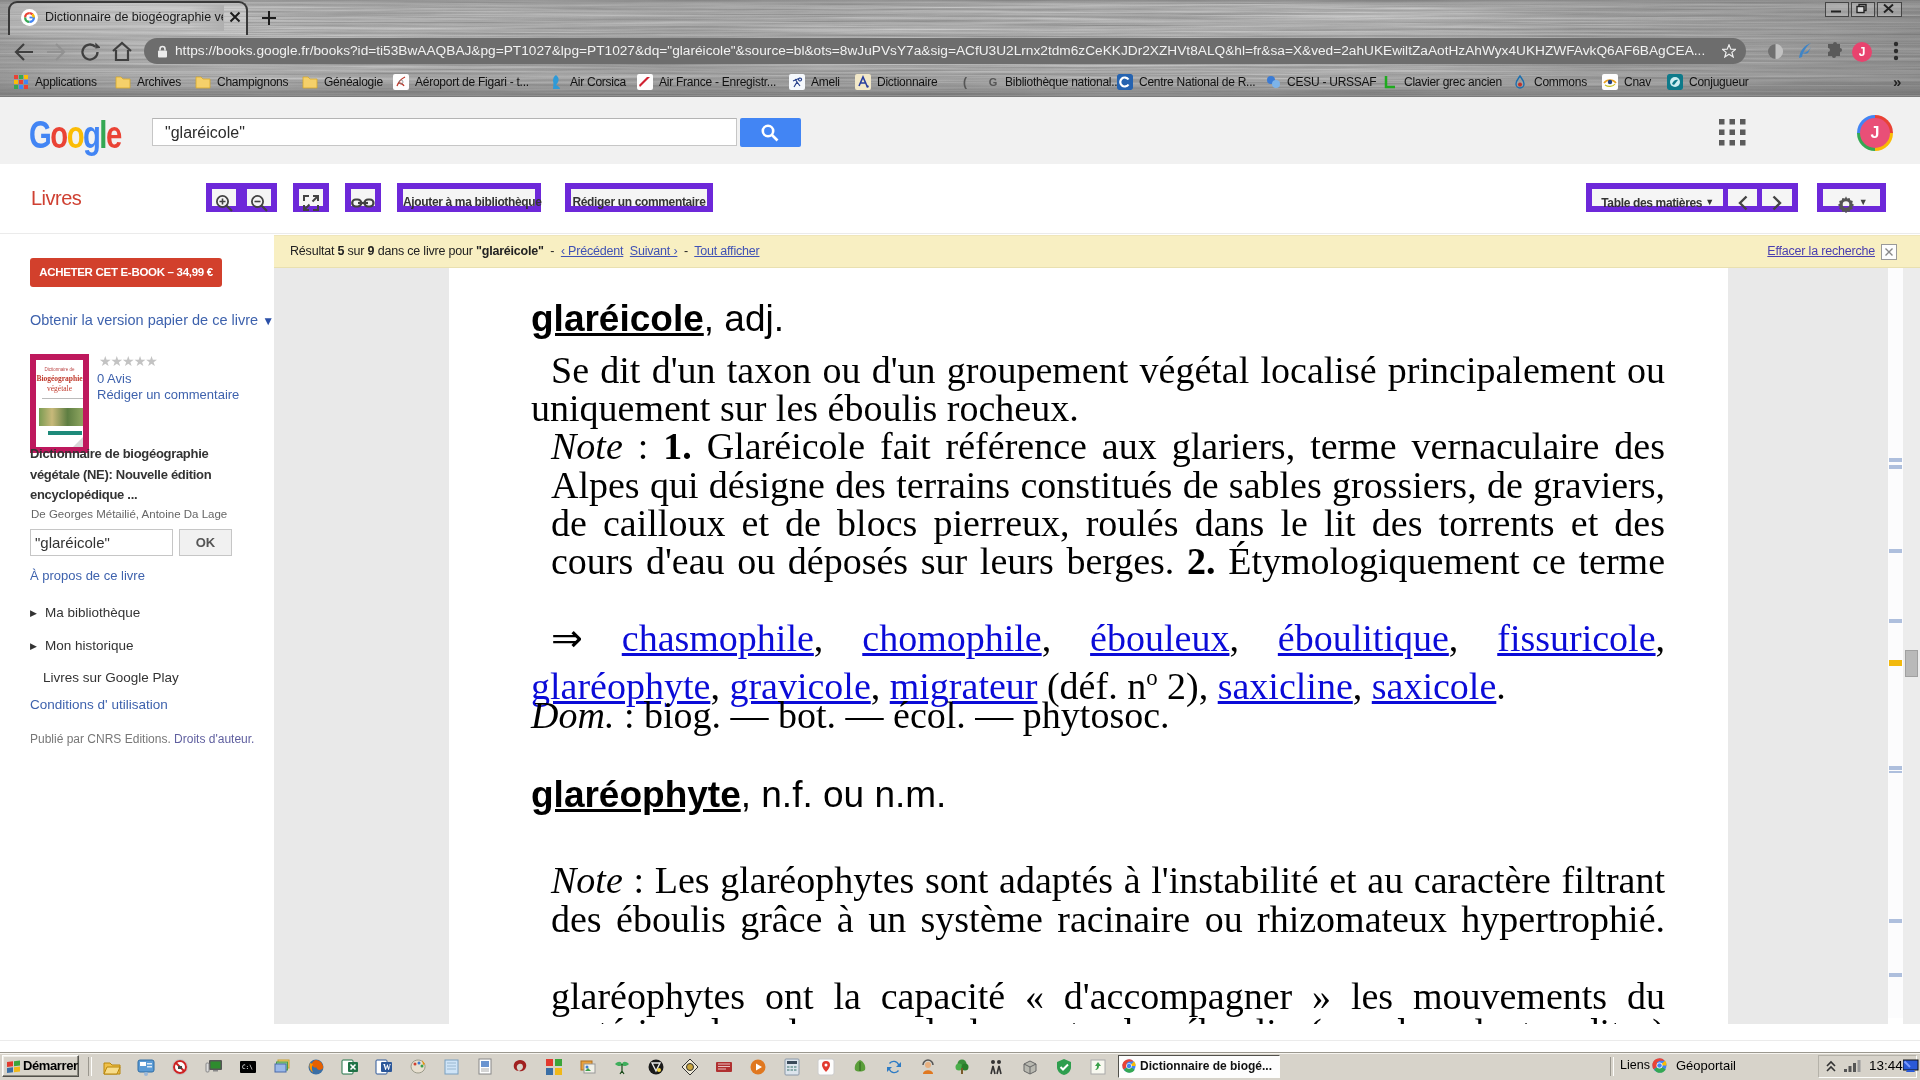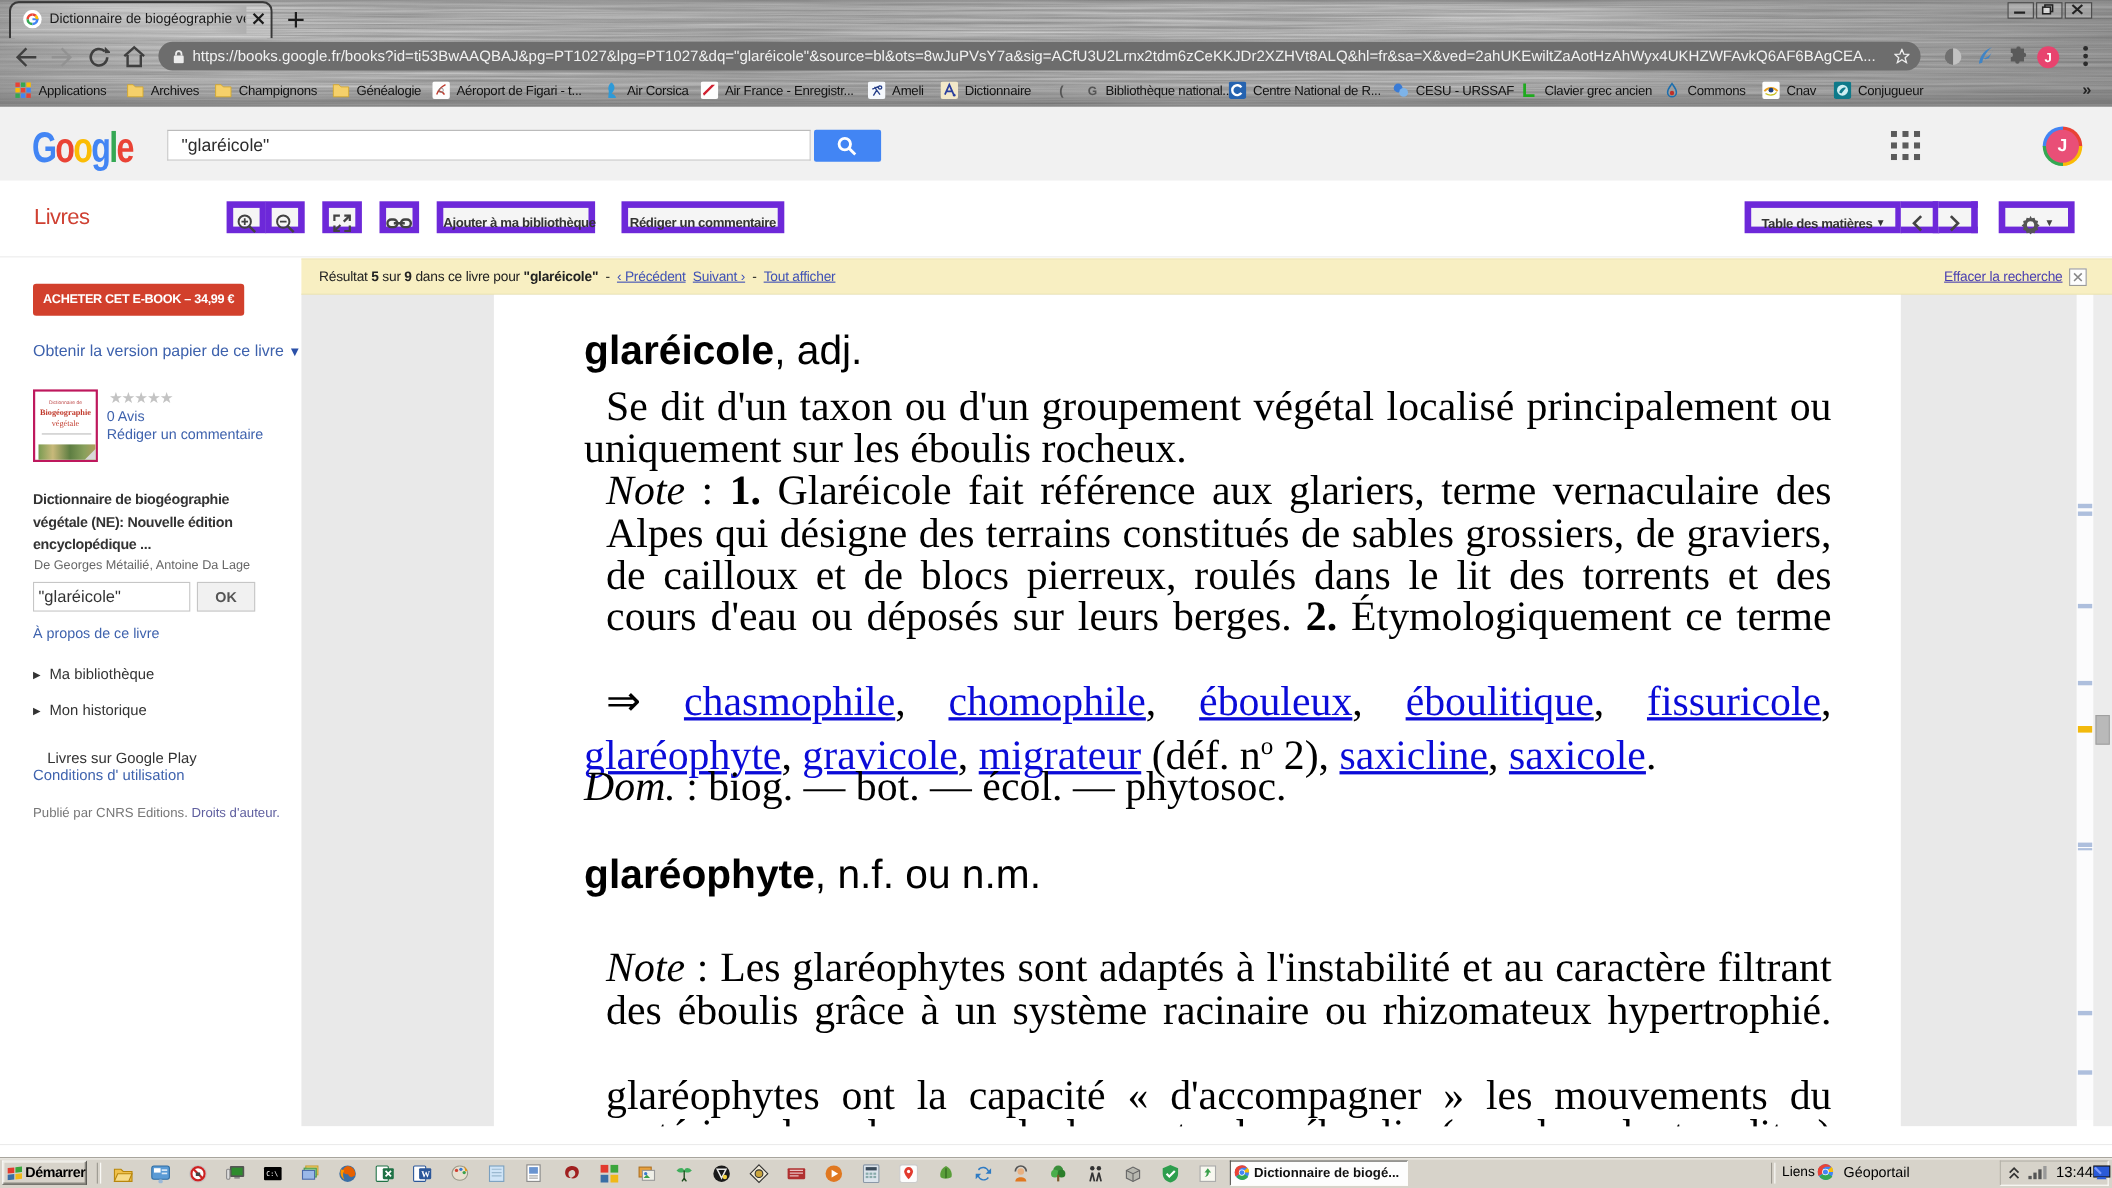--- a/index.html
+++ b/index.html
@@ -30,37 +30,37 @@
 #cgrey{left:274px;top:268px;width:1614px;height:756px;background:#e9e9e9;}
 #page{left:449px;top:268px;width:1279px;height:757px;background:#fff;overflow:hidden;}
 #mstrip{left:1888px;top:268px;width:15px;height:750px;background:#fcfcfd;}
 .mark{position:absolute;left:1px;width:13px;height:4px;background:#aebfdd;}
 #sbar{left:1903px;top:268px;width:17px;height:756px;background:#ececec;}
 #sthumb{left:1905px;top:650px;width:13px;height:27px;background:#b9b9b9;border:1px solid #a0a0a0;box-sizing:border-box;}
 
 #buy{left:30px;top:258px;width:192px;height:29px;background:#d2402c;border-radius:3px;color:#fff;font-weight:700;font-size:11.5px;letter-spacing:-0.3px;text-align:center;line-height:29px;white-space:nowrap;}
 .slink{color:#3e62ad;}
 #obtenir{left:30px;top:312px;font-size:14.5px;}
-#cover{left:30px;top:354px;width:59px;height:66px;background:#fff;border:2px solid #be185d;box-sizing:border-box;overflow:hidden;}
+#cover{left:30px;top:354px;width:59px;height:99px;background:#fff;border:6px solid #be185d;box-sizing:border-box;overflow:hidden;}
 #stars{left:99px;top:353px;font-size:14px;color:#c3c3c3;letter-spacing:-1px;}
 #avis{left:97px;top:371px;font-size:13px;}
 #rediger{left:97px;top:387px;font-size:13px;}
 #btitle{left:30px;top:444px;width:225px;font-size:13px;letter-spacing:-0.3px;font-weight:700;color:#333;line-height:20.5px;}
 #bauth{left:31px;top:508px;font-size:11.5px;color:#666;}
 #sq{left:30px;top:529px;width:143px;height:27px;border:1px solid #c6c6c6;background:#fff;box-sizing:border-box;font-size:15px;color:#333;line-height:25px;padding-left:4px;}
 #sok{left:179px;top:529px;width:53px;height:27px;background:#f1f1f1;border:1px solid #c6c6c6;box-sizing:border-box;text-align:center;font-size:13px;font-weight:700;color:#555;line-height:25px;}
 #apropos{left:30px;top:568px;font-size:13px;}
 .snav{position:absolute;left:30px;font-size:13.5px;color:#333;}
 .snav .tri{color:#333;font-size:9px;vertical-align:1px;margin-right:8px;}
 #pub{left:30px;top:732px;font-size:12px;color:#777;}
 
 .bl{position:absolute;left:82px;width:1114px;height:39px;line-height:39px;font-family:"Liberation Serif",serif;font-size:38px;color:#000;white-space:nowrap;}
 .bj{white-space:normal;text-align:justify;text-align-last:justify;margin-left:20px;}
 .bl a{color:#0b0bd8;}
-.hw{font-family:"Liberation Sans",sans-serif;font-weight:700;font-size:37px;}
+.hw{font-family:"Liberation Sans",sans-serif;font-weight:700;font-size:37px;text-decoration:underline;}
 .hr{font-family:"Liberation Sans",sans-serif;font-size:37px;}
 
 #bstrip{left:0;top:1024px;width:1920px;height:28px;background:#fff;}
 #bline{left:0;top:1040px;width:1920px;height:1px;background:#ebebeb;}
 #task{left:0;top:1052px;width:1920px;height:28px;background:#d7d3ca;border-top:1px solid #9b988f;}
 #task:before{content:"";position:absolute;left:0;top:0;width:1920px;height:1px;background:#f6f4ef;}
 #dem{left:2px;top:1055px;width:77px;height:22px;background:#d7d3ca;border:1px solid;border-color:#fdfdfb #51504b #51504b #fdfdfb;box-shadow:inset -1px -1px 0 #8a887f,inset 1px 1px 0 #efede7;box-sizing:border-box;font-weight:700;font-size:13px;letter-spacing:-0.4px;color:#000;line-height:20px;white-space:nowrap;overflow:hidden;}
 .ql{position:absolute;top:1058px;width:18px;height:18px;border-radius:3px;}
 #taskbtn{left:1118px;top:1055px;width:162px;height:23px;background:#fdfdfd;border:1px solid;border-color:#51504b #fdfdfb #fdfdfb #51504b;box-sizing:border-box;font-size:12px;font-weight:700;color:#111;line-height:21px;white-space:nowrap;overflow:hidden;}
 #tray{left:1818px;top:1055px;width:99px;height:23px;border:1px solid;border-color:#b5b2a9 #fdfdfb #fdfdfb #b5b2a9;box-sizing:border-box;}
@@ -364,21 +364,21 @@
 <div class="abs" id="stars">★★★★★</div>
 <div class="abs slink" id="avis">0 Avis</div>
 <div class="abs slink" id="rediger">Rédiger un commentaire</div>
 <div class="abs" id="btitle">Dictionnaire de biogéographie végétale (NE): Nouvelle édition encyclopédique ...</div>
 <div class="abs" id="bauth">De Georges Métailié, Antoine Da Lage</div>
 <div class="abs" id="sq">"glaréicole"</div>
 <div class="abs" id="sok">OK</div>
 <div class="abs slink" id="apropos">À propos de ce livre</div>
 <div class="snav" style="top:605px;"><span class="tri">▶</span>Ma bibliothèque</div>
 <div class="snav" style="top:638px;"><span class="tri">▶</span>Mon historique</div>
-<div class="snav" style="top:670px;left:43px;margin-top:12px;">Livres sur Google Play</div>
+<div class="snav" style="top:670px;left:43px;">Livres sur Google Play</div>
 <div class="abs slink" style="left:30px;top:697px;font-size:13.5px;">Conditions d' utilisation</div>
 <div class="abs" id="pub">Publié par CNRS Editions. <span style="color:#5f5f9f">Droits d'auteur.</span></div>
 
 <div class="abs" id="bstrip"></div>
 <div class="abs" id="bline"></div>
 <div class="abs" id="task"></div>
 <div class="abs" id="taskbtn"><svg width="14" height="14" style="vertical-align:-3px;margin:0 4px 0 3px">
         <circle cx="7" cy="7" r="6.5" fill="#4285f4"></circle>
         <path d="M7 7 m-6.5 0 a6.5 6.5 0 0 1 11.3 -4.5 L7 2.5 Z" fill="#ea4335"></path>
         <path d="M7 7 L1.2 10.5 A6.5 6.5 0 0 1 0.5 7 a6.5 6.5 0 0 1 1.8 -4.5 Z" fill="#ea4335"></path>

